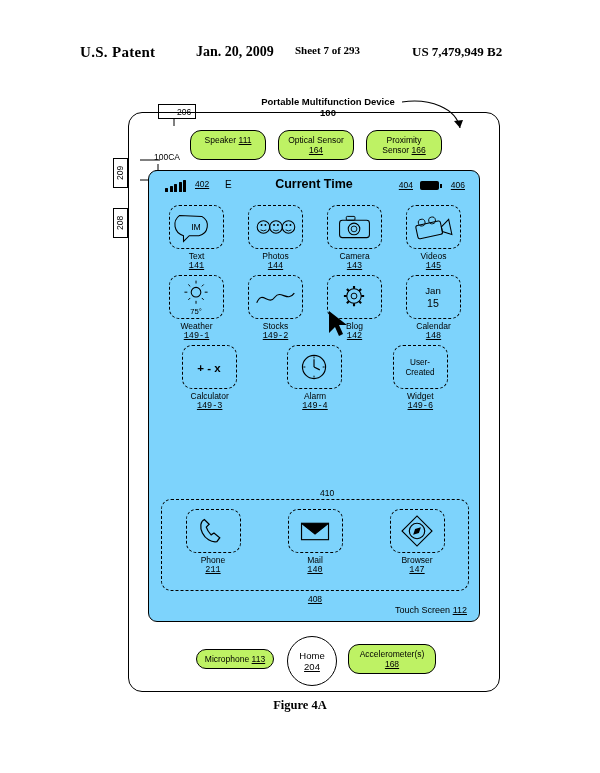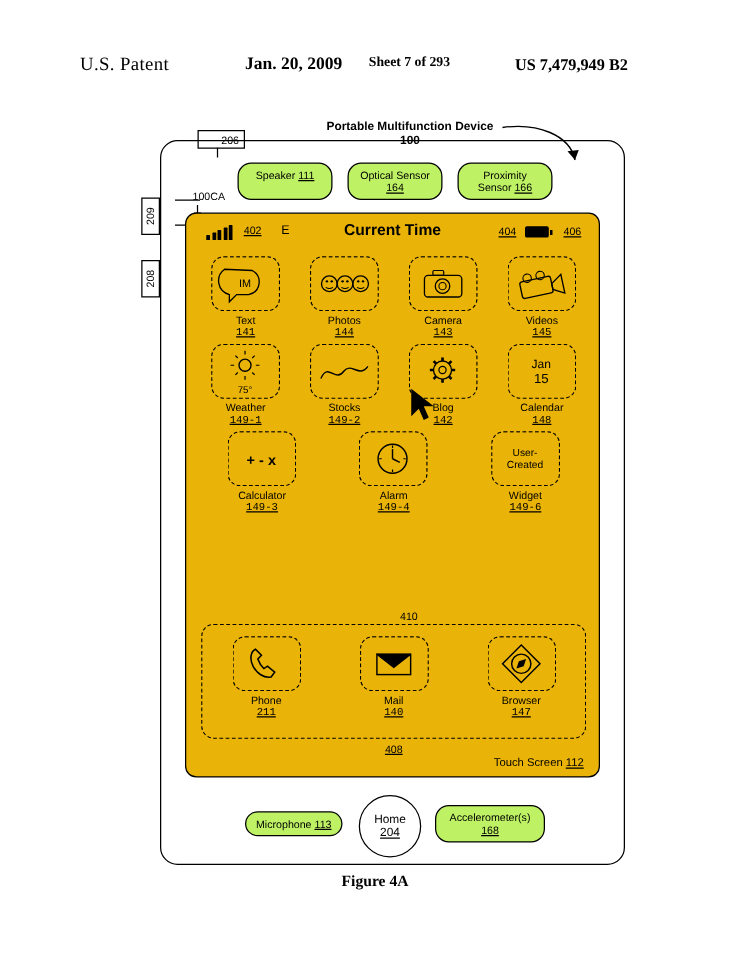--- a/index.html
+++ b/index.html
@@ -21,23 +21,23 @@
     position: absolute;
     top: 44px;
     left: 0;
     width: 600px;
     display: flex;
     align-items: baseline;
     font-family: "Liberation Serif", serif;
   }
   .ph-office {
     position: absolute;
-    left: 64px;
+    left: 80px;
     font-size: 15px;
-    font-weight: normal;
+    font-weight: bold;
     letter-spacing: 0.3px;
   }
   .ph-date {
     position: absolute;
     left: 196px;
     font-size: 14px;
     font-weight: bold;
   }
   .ph-sheet {
     position: absolute;
@@ -159,21 +159,21 @@
   
   .screen {
     position: absolute;
     top: 170px;
     left: 148px;
     width: 332px;
     height: 452px;
     border: 1.5px solid #000;
     border-radius: 9px;
     box-sizing: border-box;
-    background: #eab308;
+    background: #7dd3fc;
   }
 
   
   .status-bar {
     position: absolute;
     top: 6px;
     left: 0;
     width: 100%;
     height: 20px;
   }

